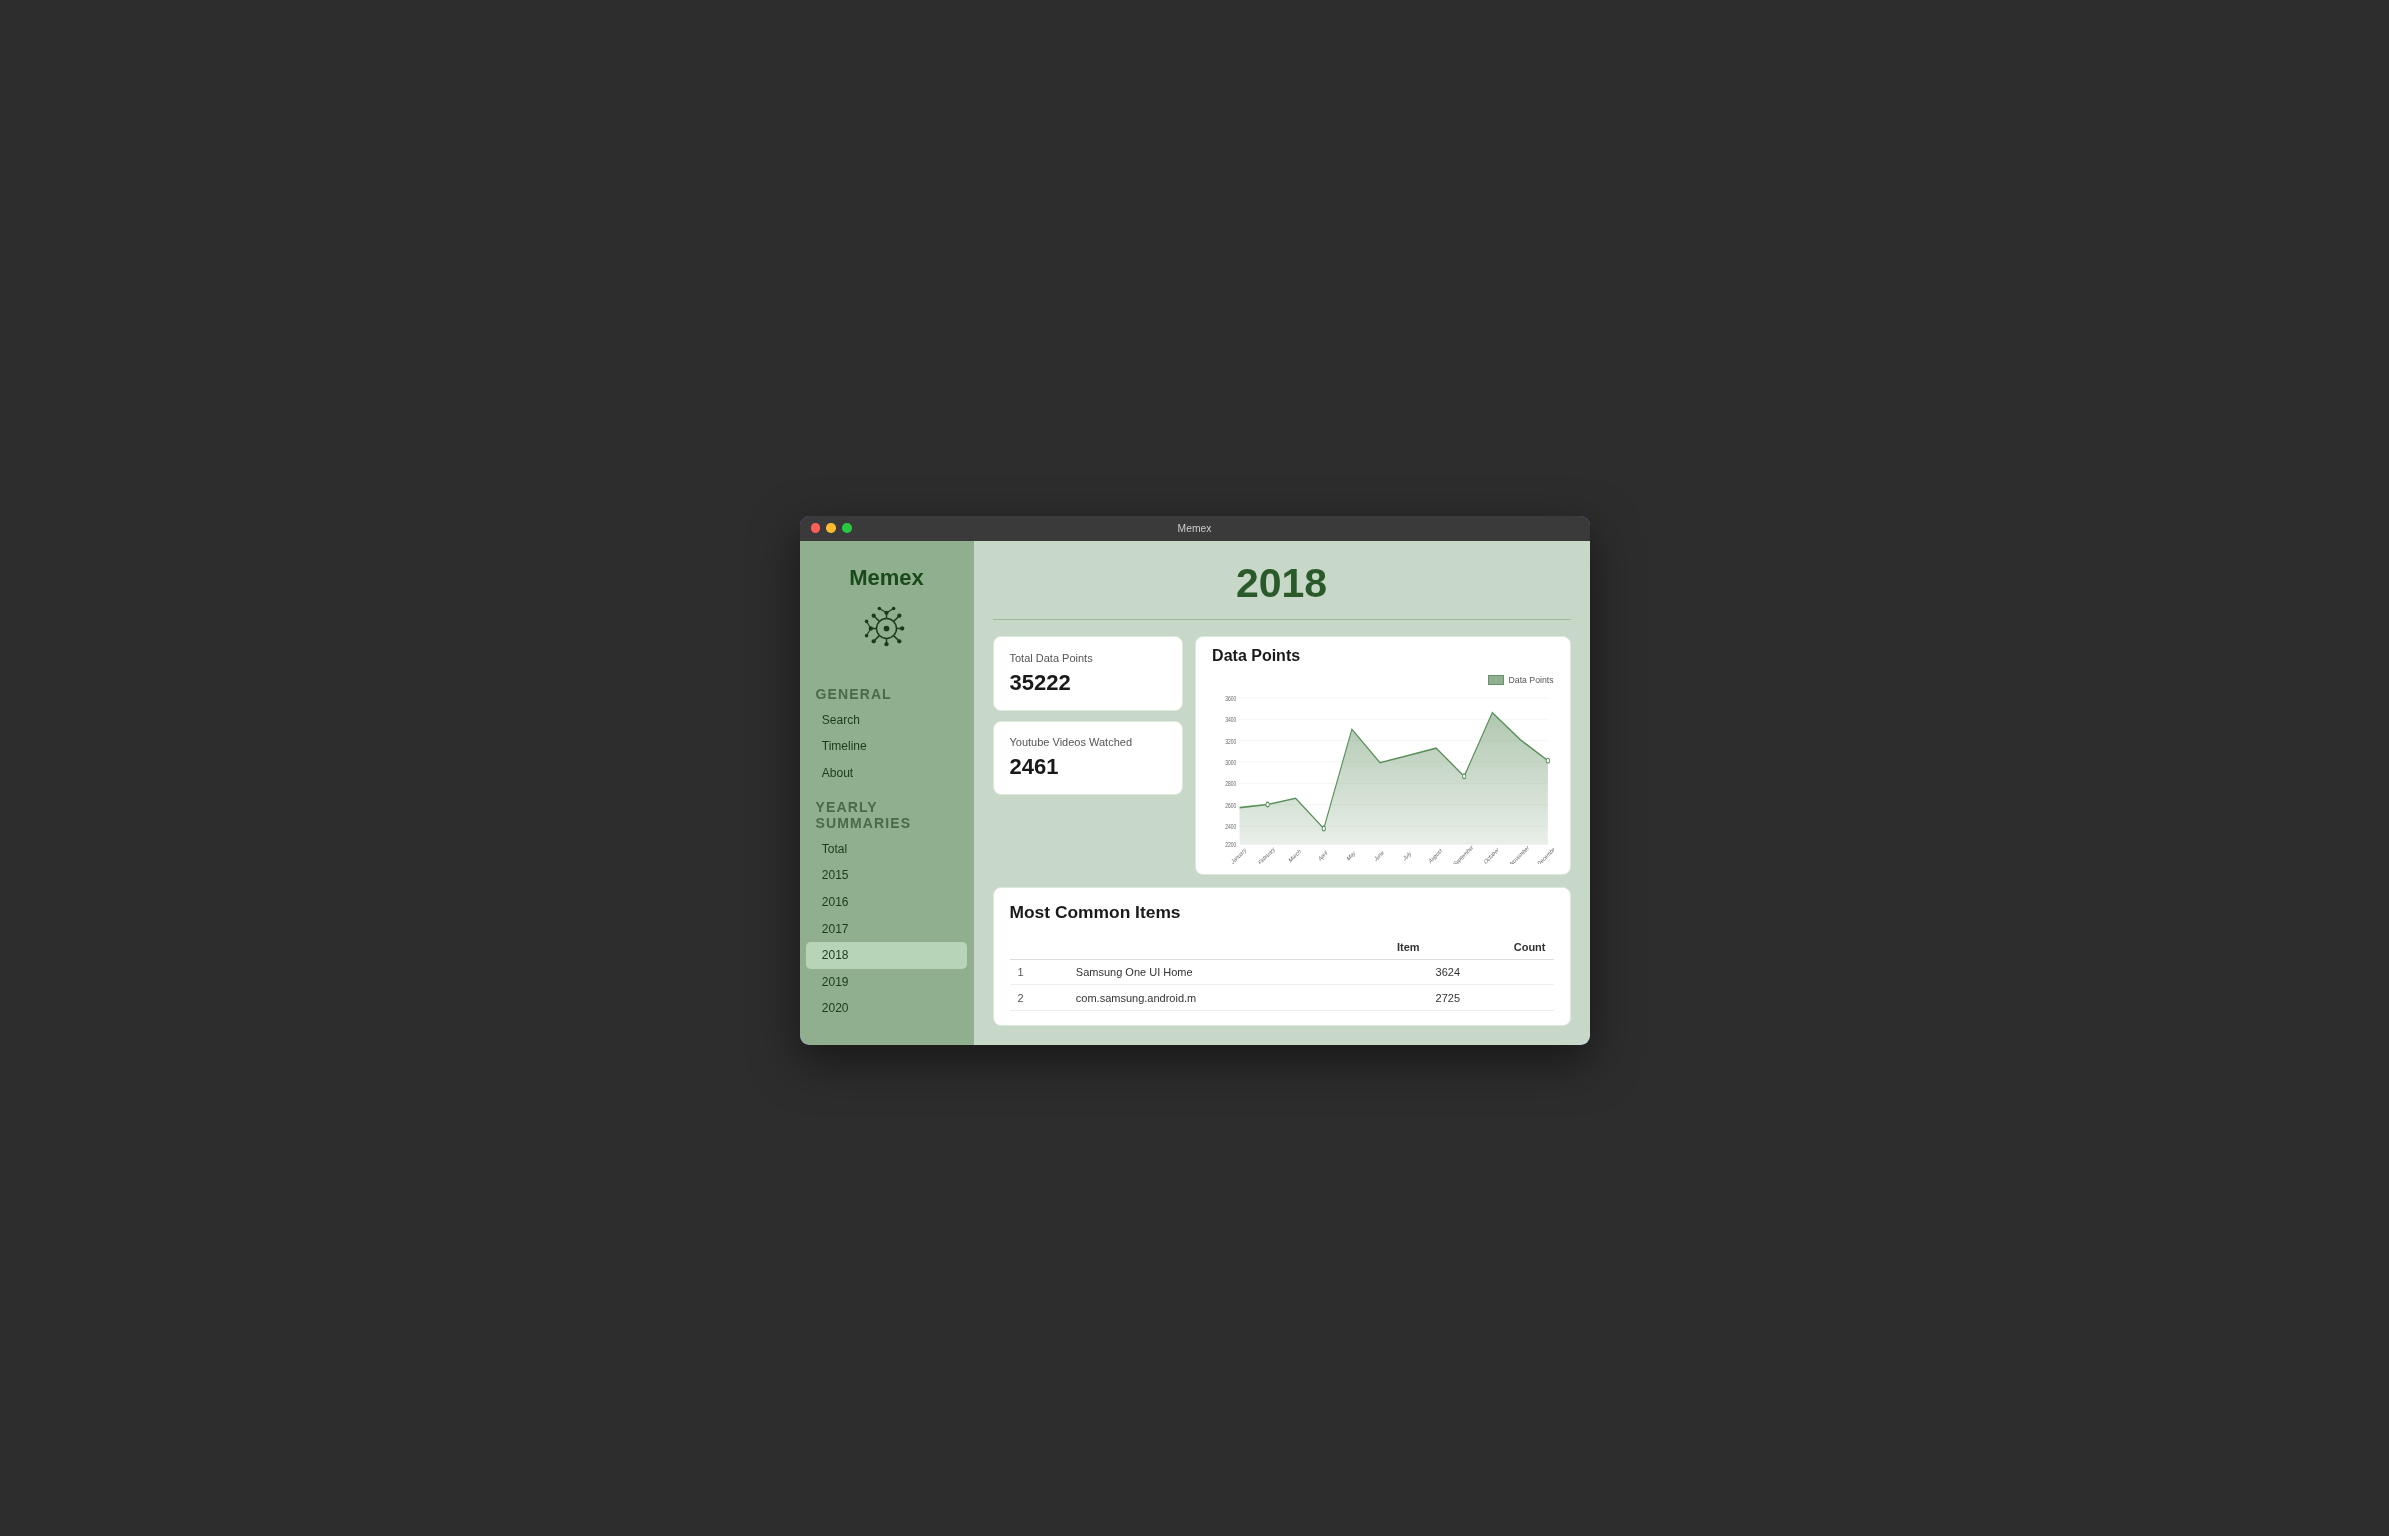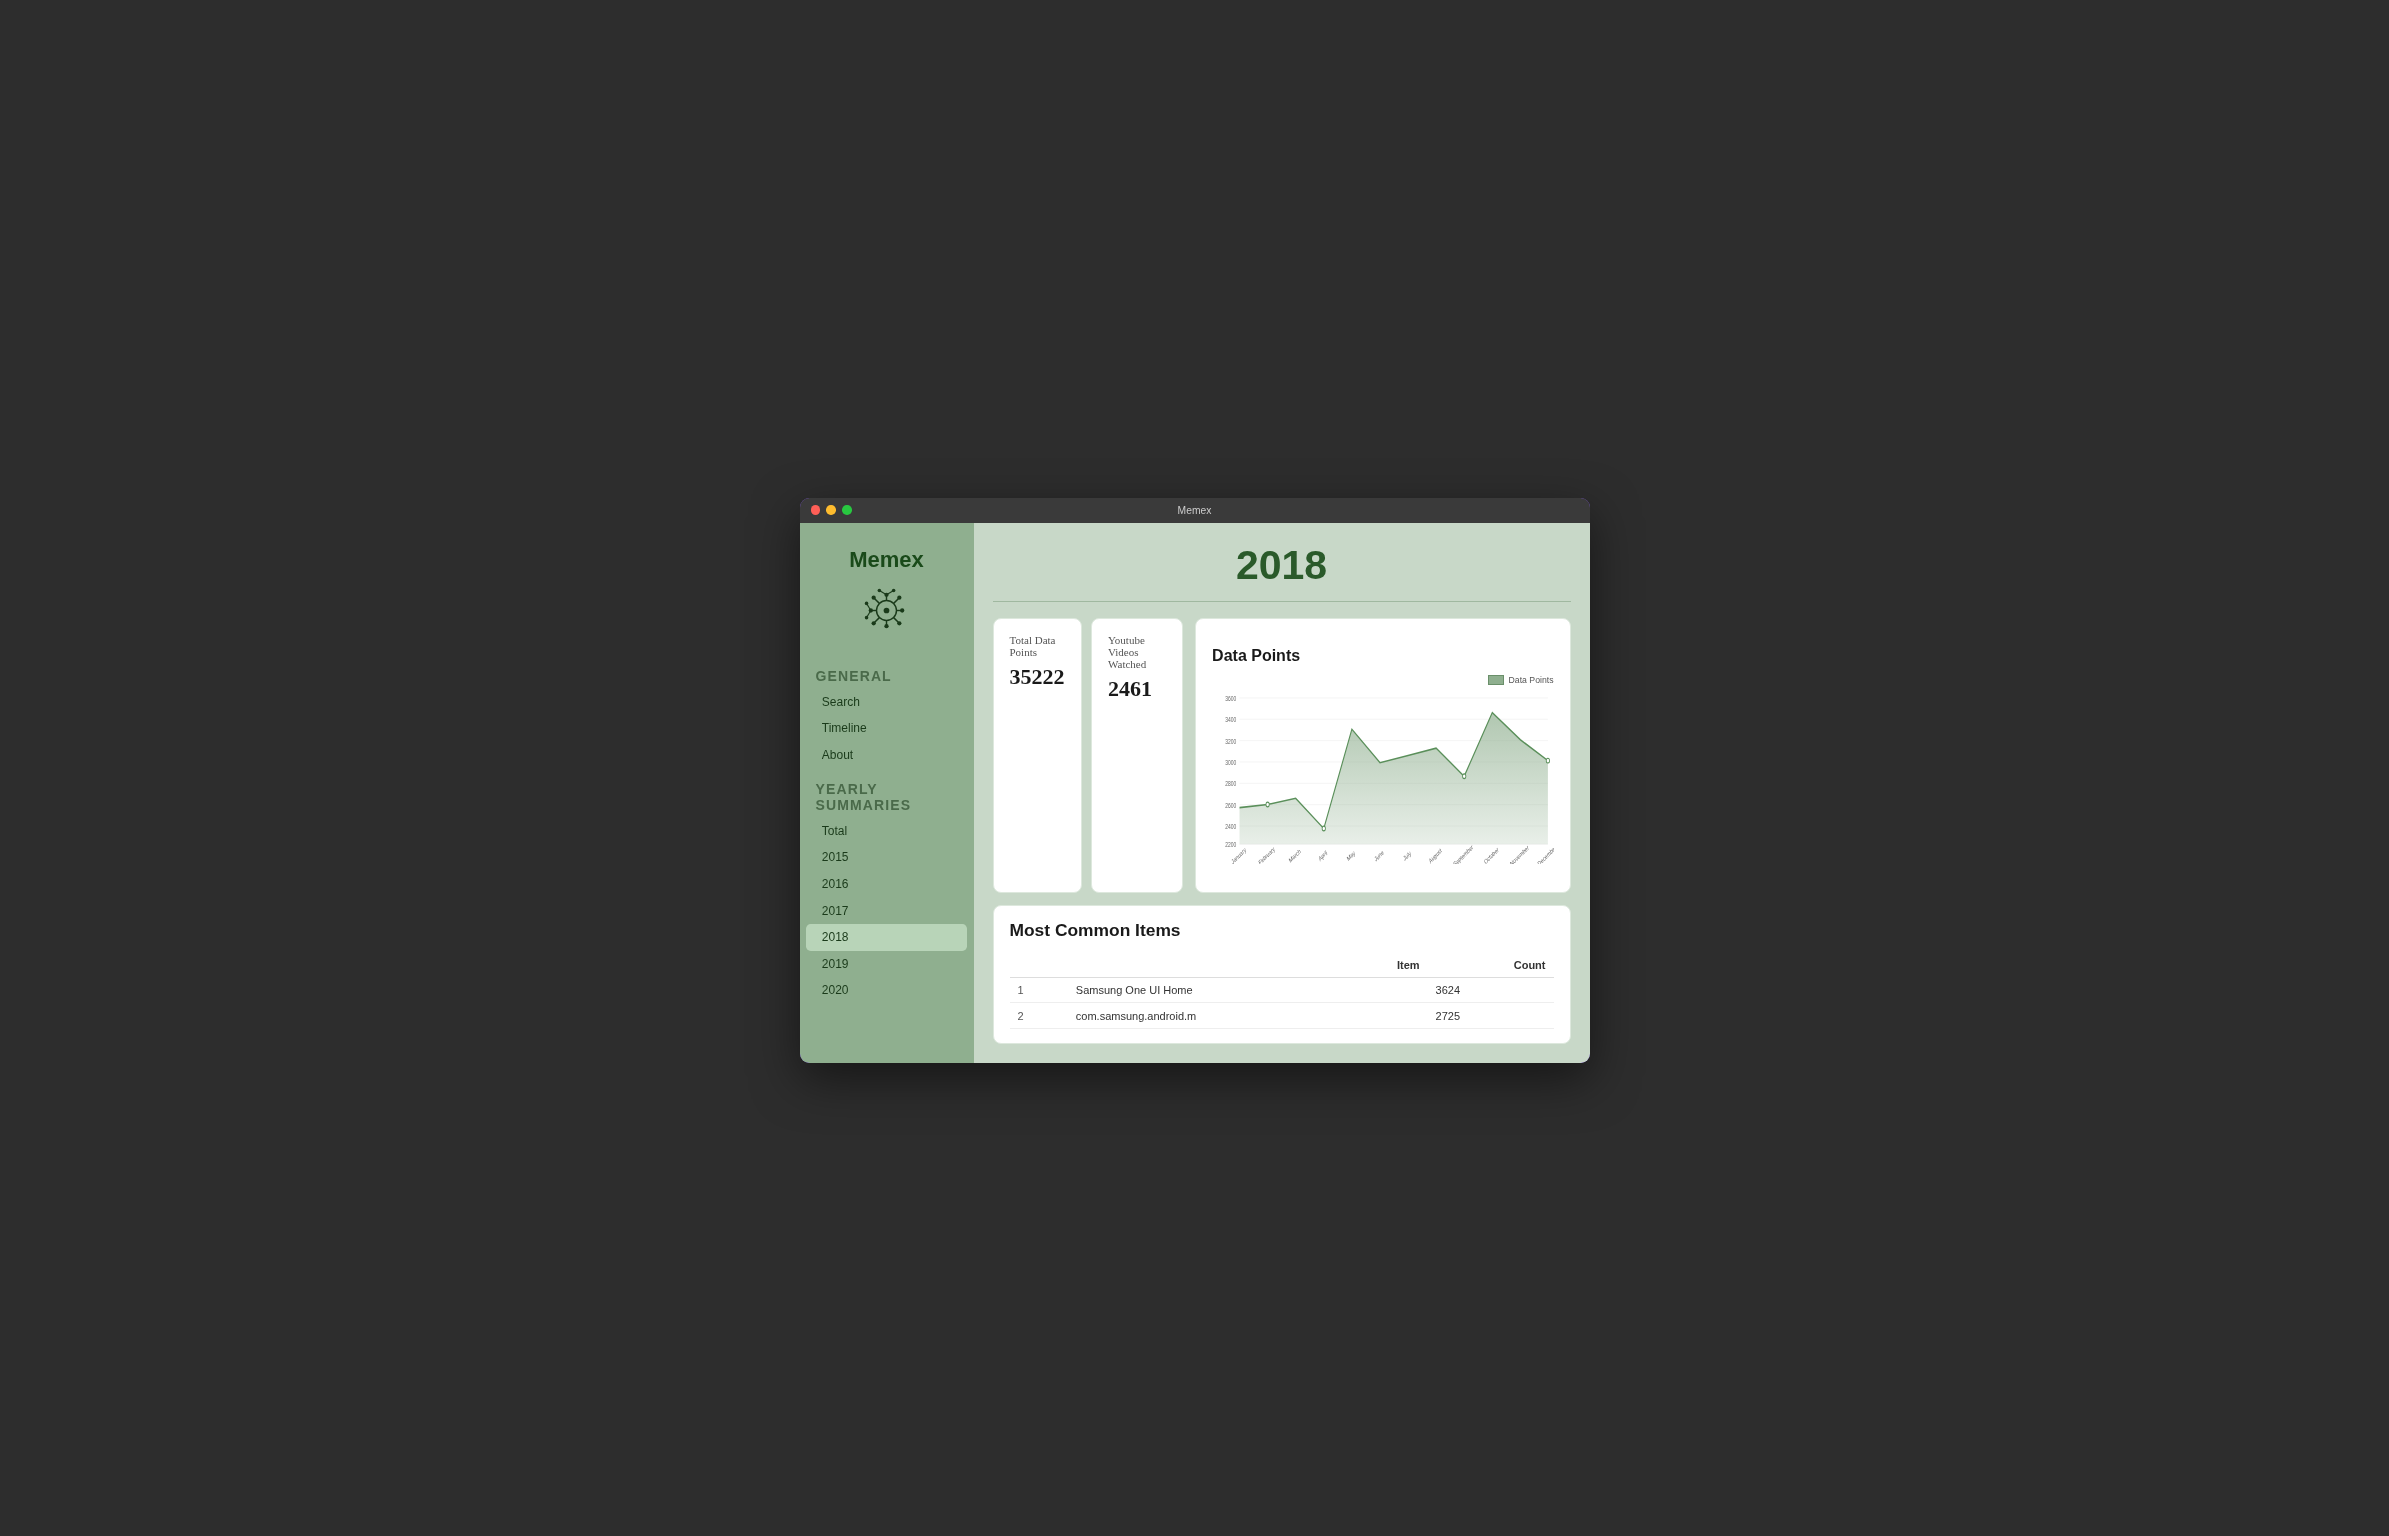--- a/index.html
+++ b/index.html
@@ -119,25 +119,24 @@
     }
 
     
     .top-row {
       display: flex;
       gap: 12.6px;
       margin-bottom: 12.6px;
     }
     .stats-column {
       display: flex;
-      flex-direction: row;
+      flex-direction: column;
       gap: 9.5px;
       width: 190px;
       min-width: 190px;
-      font-family: Liberation Serif, serif;
     }
     .stat-card {
       background: #fff;
       border-radius: 8px;
       padding: 14.2px 16px;
       border: 0.8px solid #dde8dd;
     }
     .stat-card-label {
       font-size: 11px;
       color: #555;
@@ -151,21 +150,21 @@
     .stat-card-value.medium-text {
       font-size: 19px;
       line-height: 1.2;
     }
 
     
     .chart-card {
       flex: 1;
       background: #fff;
       border-radius: 8px;
-      padding: 28px 16px;
+      padding: 10px 16px;
       border: 0.8px solid #dde8dd;
     }
     .chart-card-title {
       font-size: 16px;
       font-weight: 700;
       color: #1a1a1a;
       margin-bottom: 9.5px;
     }
     .chart-legend {
       display: flex;

